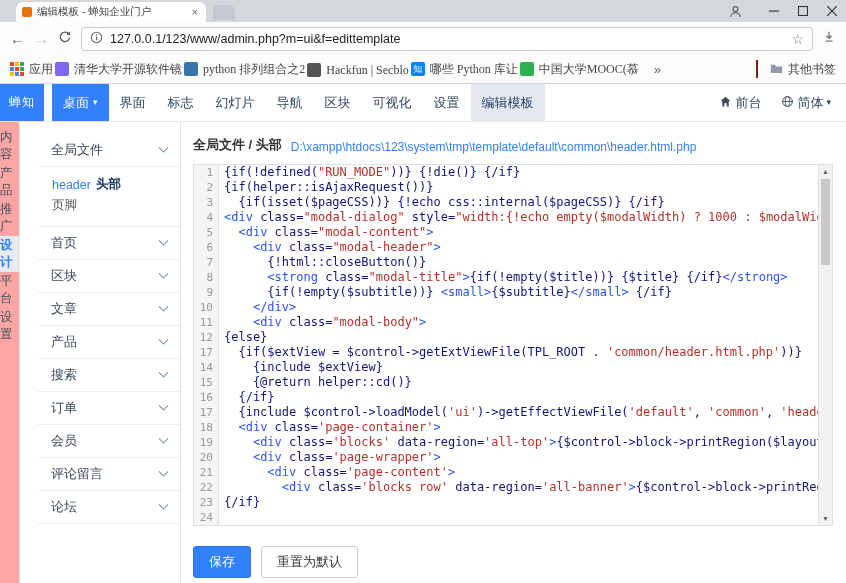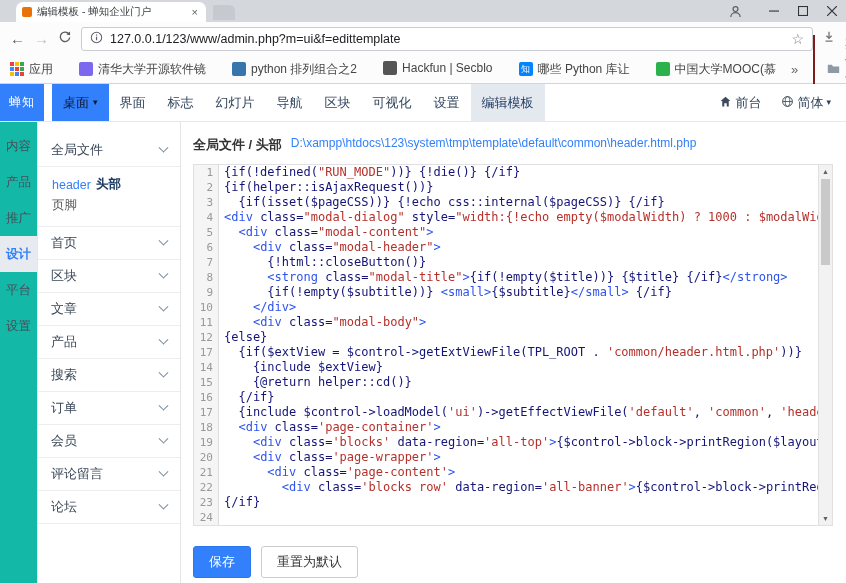--- a/index.html
+++ b/index.html
@@ -34,43 +34,43 @@
   .bm-apps { width:14px; height:14px; display:grid; grid-template-columns:repeat(3,4px); grid-gap:1px; }
   .bm-apps i { width:4px; height:4px; display:block; }
   .bm-overflow { font-size:13px; color:#666; }
   .other-bm { margin-left:auto; display:flex; align-items:center; gap:5px; border-left:2px solid #7f1d1d; padding-left:12px; }
 
   
   .topnav { position:absolute; top:84px; left:0; right:0; height:38px; background:#fff; border-bottom:1px solid #e8e8e8; display:flex; align-items:stretch; }
   .logo { width:44px; background:#3280fc; color:#ffffff; font-size:12px; display:flex; align-items:center; justify-content:center; letter-spacing:1px; flex:none; }
   .tn-items { display:flex; align-items:stretch; margin-left:8px; }
   .tn-item { padding:0 11px; display:flex; align-items:center; gap:4px; font-size:13px; color:#32455c; cursor:default; }
-  .tn-item.tn-active { background:#3280fc; color:#0f172a; }
+  .tn-item.tn-active { background:#3280fc; color:#ffffff; }
   .tn-item.tn-selected { background:#e4e9f0; color:#1f3a5f; }
   .tn-right { margin-left:auto; display:flex; align-items:center; gap:20px; padding-right:15px; }
   .tn-right-item { display:flex; align-items:center; gap:3px; font-size:13px; color:#32455c; }
   .caret { font-size:9px; line-height:1; }
 
   
-  .rail { position:absolute; top:122px; left:0; width:38px; bottom:0; background:#14b8a6; border-right:1px solid #e6e6e6; padding-top:6px; }
+  .rail { position:absolute; top:122px; left:0; width:20px; bottom:0; background:#fca5a5; border-right:1px solid #e6e6e6; padding-top:6px; }
   .rail-item { height:36px; display:flex; align-items:center; justify-content:center; font-size:12.5px; color:#45505c; }
   .rail-item.active { background:#e7eaee; color:#3280fc; font-weight:bold;font-family:Liberation Mono, monospace; }
 
   
   .sidebar { position:absolute; top:122px; left:38px; width:143px; bottom:0; background:#fff; border-right:1px solid #e4e4e4; padding-top:12px; overflow:hidden; }
   .sb-sec { height:33px; display:flex; align-items:center; justify-content:space-between; padding:0 13px; border-bottom:1px solid #ededed; font-size:13px; color:#3a4757; }
   .chev { width:7px; height:7px; border-right:1.5px solid #7a8a9a; border-bottom:1.5px solid #7a8a9a; transform:rotate(45deg) translate(-2px,-2px); }
   .sb-children { padding:7px 0 10px 14px; border-bottom:1px solid #ededed; }
   .sb-child { height:21px; display:flex; align-items:center; gap:5px; font-size:12.5px; color:#555; }
   .sb-child .en { color:#3280fc; }
   .sb-child.active .zh { color:#1b3a63; font-weight:bold; }
 
   
   .main { position:absolute; top:122px; left:181px; right:0; bottom:0; background:#fff; padding:14px 13px 0 12px; }
-  .crumb-row { display:flex; align-items:flex-start; gap:9px; margin-bottom:10px; white-space:nowrap; overflow:hidden; }
+  .crumb-row { display:flex; align-items:flex-end; gap:9px; margin-bottom:10px; white-space:nowrap; overflow:hidden; }
   .crumb { font-size:13px; font-weight:bold; color:#333; }
   .fpath { font-size:12px; color:#3280fc; }
 
   .editor { height:362px; border:1px solid #e0e0e0; display:flex; background:#fff; }
   .code-col { flex:1; overflow:hidden; font-family:"DejaVu Sans Mono","Liberation Mono",monospace; font-size:12px; line-height:15px; }
   .code-row { display:flex; height:15px; }
   .ln { width:25px; flex:none; background:#f5f5f5; border-right:1px solid #ddd; color:#999; text-align:right; padding-right:5px; font-size:11px; }
   .code-text { white-space:pre; padding-left:5px; flex:1; overflow:hidden; color:#141478; }
   .tk-t { color:#2f54eb; }
   .tk-s { color:#b5302a; }
@@ -145,21 +145,21 @@
     </div>
     <span>
       <svg width="14" height="14" viewBox="0 0 16 16">
           <path d="M8 2 v7 M5 6.5 L8 9.5 L11 6.5" stroke="#757575" stroke-width="1.5" fill="none"></path>
           <rect x="4" y="12" width="8" height="1.4" fill="#757575"></rect>
         </svg>
     </span>
   </div>
 
   <div class="bmbar">
-    <span id="bm-items" style="display:flex;align-items:flex-start;gap:26px;">
+    <span id="bm-items" style="display:flex;align-items:flex-end;gap:2px;font-family:Liberation Serif, serif;">
         <span class="bm">
           <span class="bm-apps">
             <i style="background: rgb(234, 67, 53);"></i>
             <i style="background: rgb(251, 188, 5);"></i>
             <i style="background: rgb(52, 168, 83);"></i>
             <i style="background: rgb(66, 133, 244);"></i>
             <i style="background: rgb(234, 67, 53);"></i>
             <i style="background: rgb(52, 168, 83);"></i>
             <i style="background: rgb(251, 188, 5);"></i>
             <i style="background: rgb(66, 133, 244);"></i>

